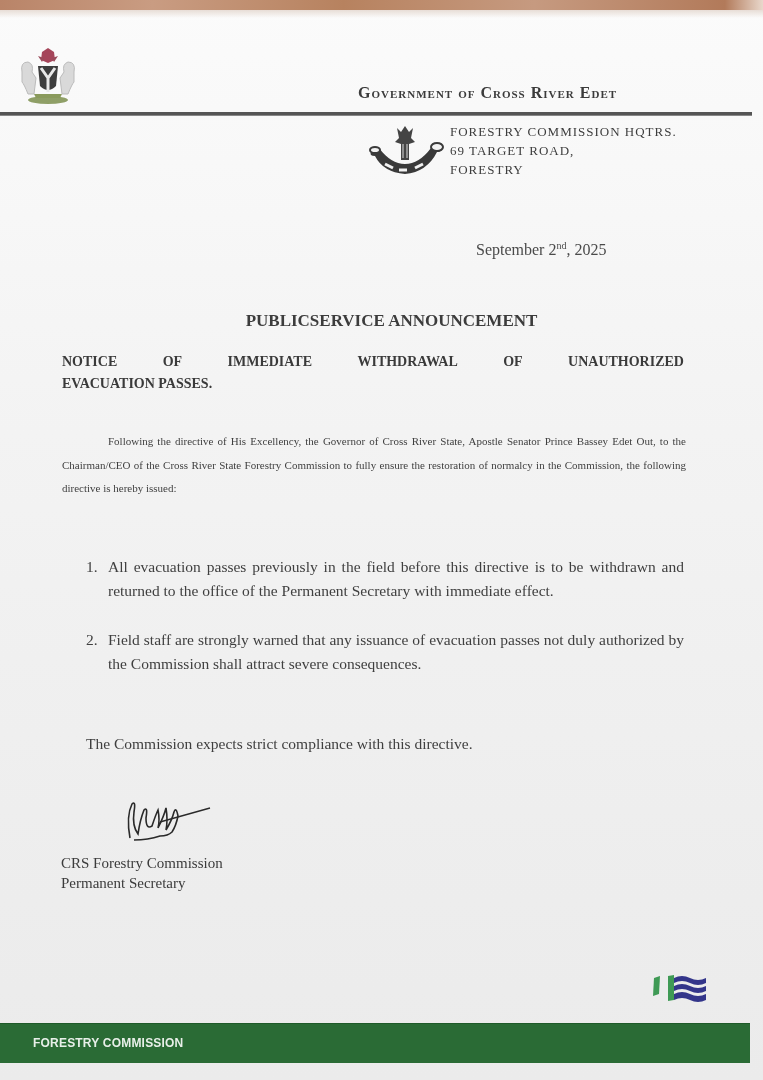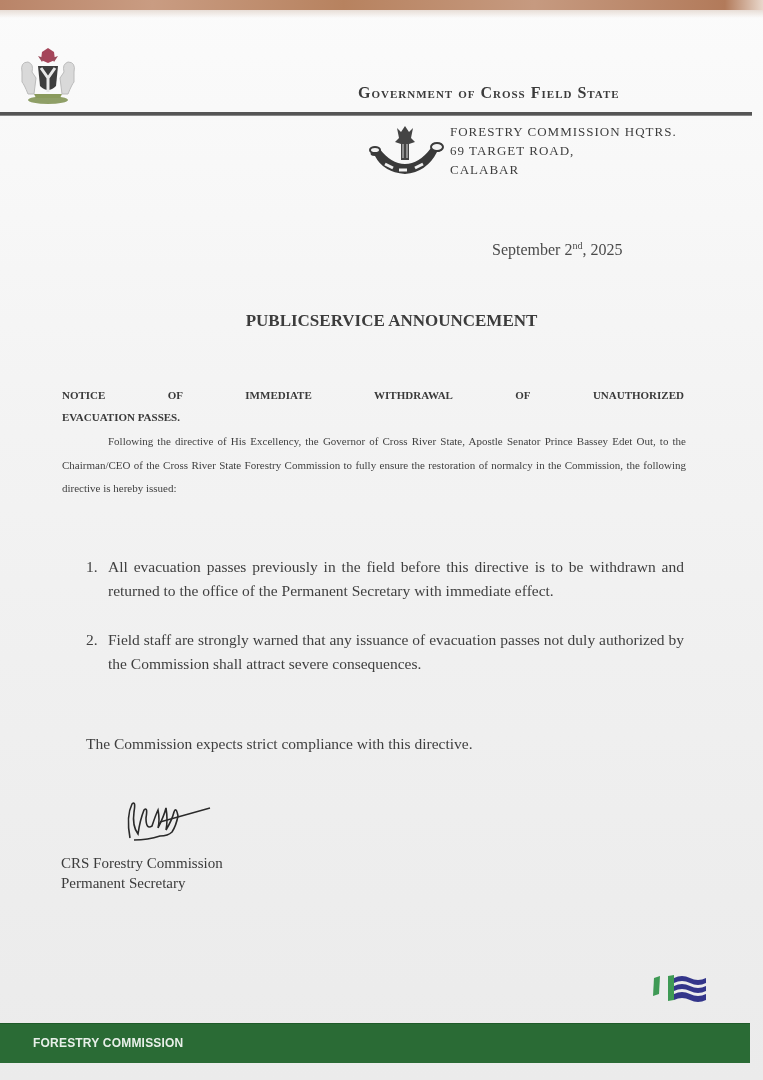--- a/index.html
+++ b/index.html
@@ -34,33 +34,33 @@
     .crest { position: absolute; left: 365px; top: 122px; width: 80px; height: 56px; }
 
     .address {
       position: absolute; left: 450px; top: 122px;
       font-family: "Liberation Serif", serif; font-size: 13px; letter-spacing: 1px;
       line-height: 19px; color: #3d3d3d; font-weight: normal;
     }
     .address div { white-space: nowrap; }
 
     .date {
-      position: absolute; left: 492px; top: 240px;
+      position: absolute; left: 476px; top: 240px;
       font-size: 16px; color: #4a4a4a;
     }
     .date sup { font-size: 10px; vertical-align: 6px; }
 
     .psa-title {
       position: absolute; left: 0; top: 311px; width: 763px; text-align: center;
       font-size: 17px; font-weight: bold; color: #3c3c3c; padding-left: 20px;
     }
 
     .notice {
-      position: absolute; left: 62px; top: 384px; width: 622px;
-      font-size: 11px; font-weight: bold; color: #3a3a3a; line-height: 22px;
+      position: absolute; left: 62px; top: 351px; width: 622px;
+      font-size: 14px; font-weight: bold; color: #3a3a3a; line-height: 22px;
       text-align: justify; text-align-last: left;
     }
     .notice .line1 { display: flex; justify-content: space-between; }
 
     .body-para {
       position: absolute; left: 62px; top: 430px; width: 624px;
       font-size: 11px; line-height: 23.5px; color: #3f3f3f;
       text-align: justify; text-indent: 46px;
     }
 
@@ -108,36 +108,36 @@
     <ellipse cx="34" cy="52" rx="20" ry="4" fill="#7d8f4d" opacity="0.85"></ellipse>
     <path d="M28 4 L34 0 L40 4 L41 12 L34 15 L27 12 Z" fill="#a5455a"></path>
     <path d="M24 8 L30 10 L28 14 Z M44 8 L38 10 L40 14 Z" fill="#9a4a5a"></path>
     <path d="M24 18 L44 18 L42 38 Q34 46 26 38 Z" fill="#3d3d3d"></path>
     <path d="M27 20 L34 30 L41 20 M34 30 L34 44" stroke="#e8e8e8" stroke-width="3" fill="none"></path>
     <path d="M8 24 Q6 14 14 14 Q20 16 18 24 L22 30 L20 46 L14 46 Q10 36 8 34 Z" fill="#d9d9d9" stroke="#bbb" stroke-width="1"></path>
     <path d="M60 24 Q62 14 54 14 Q48 16 50 24 L46 30 L48 46 L54 46 Q58 36 60 34 Z" fill="#d9d9d9" stroke="#bbb" stroke-width="1"></path>
     <path d="M20 46 L48 46 L46 50 L22 50 Z" fill="#8a9a5c"></path>
   </svg>
 
-  <div class="gov-title">Government of Cross Field State</div>
+  <div class="gov-title">Government of Cross River Edet</div>
   <div class="header-rule"></div>
 
   <svg class="crest" viewBox="0 0 80 56">
     <path d="M6 30 Q8 24 14 26 Q26 42 40 42 Q54 42 66 26 Q72 20 78 26 Q76 30 72 30 Q62 50 40 52 Q18 50 10 34 Q4 34 6 30 Z" fill="#3a3a3a"></path>
     <ellipse cx="10" cy="28" rx="5" ry="3" fill="#f2f2f2" stroke="#3a3a3a" stroke-width="2"></ellipse>
     <ellipse cx="72" cy="25" rx="6" ry="4" fill="#f2f2f2" stroke="#3a3a3a" stroke-width="2"></ellipse>
     <path d="M20 42 L28 46 M34 48 L42 48 M50 46 L58 42" stroke="#f2f2f2" stroke-width="3"></path>
     <path d="M40 4 L44 10 L48 6 L46 16 L50 20 L44 22 L44 38 L36 38 L36 22 L30 20 L34 16 L32 6 L36 10 Z" fill="#444"></path>
     <path d="M38 22 L38 36 M42 22 L42 36" stroke="#ddd" stroke-width="1"></path>
   </svg>
 
   <div class="address">
     <div>FORESTRY COMMISSION HQTRS.</div>
     <div>69 TARGET ROAD,</div>
-    <div>CALABAR</div>
+    <div>FORESTRY</div>
   </div>
 
   <div class="date"><span>September 2</span><sup>nd</sup><span>, 2025</span></div>
 
   <div class="psa-title">PUBLICSERVICE ANNOUNCEMENT</div>
 
   <div class="notice">
     <div class="line1">
       <span>NOTICE</span>
       <span>OF</span>

